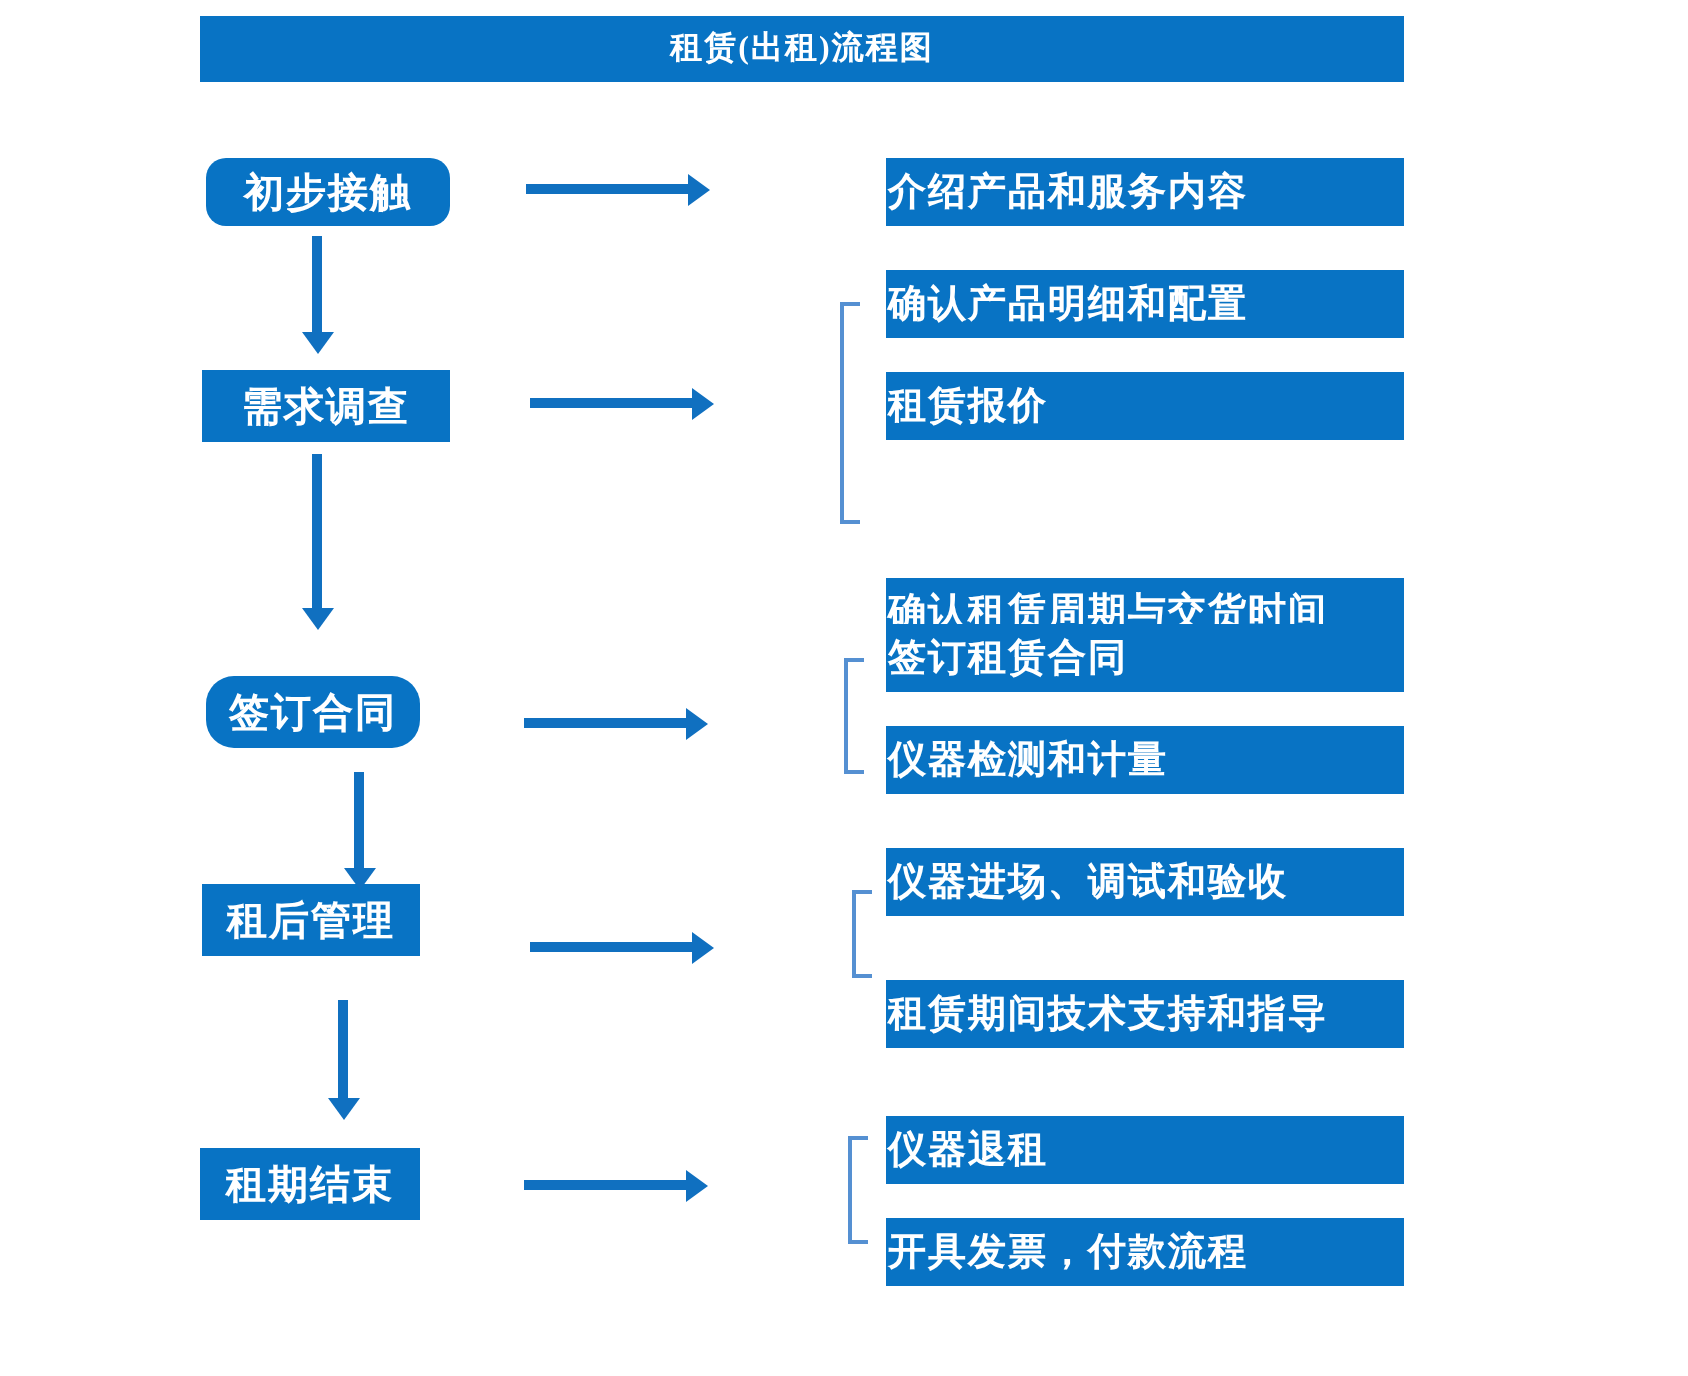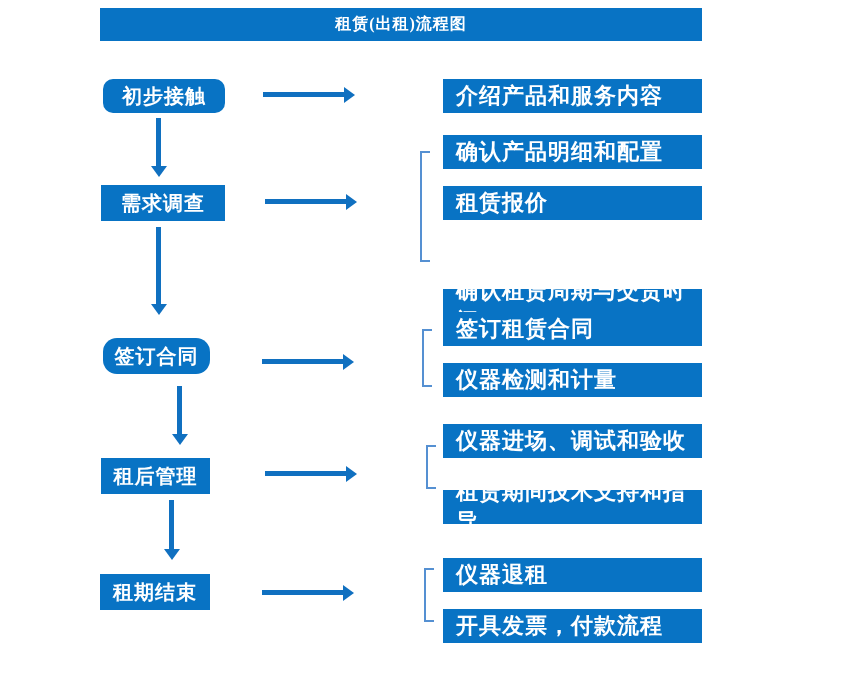--- a/index.html
+++ b/index.html
@@ -15,27 +15,27 @@
     font-weight:bold;
     display:flex;align-items:center;
     box-sizing:border-box;
     letter-spacing:1px;
   }
   .title-bar{
     left:100px;top:8px;width:602px;height:33px;
     justify-content:center;font-size:16px;
   }
   .lbox{justify-content:center;font-size:20px;}
-  .rbox{left:443px;width:259px;height:34px;padding-left:13px;font-size:22px;}
+  .rbox{left:443px;width:259px;height:34px;padding-left:1px;font-size:19px;}
 
   
   .lb1{left:103px;top:79px;width:122px;height:34px;border-radius:10px;}
   .lb2{left:101px;top:185px;width:124px;height:36px;}
   .lb3{left:103px;top:338px;width:107px;height:36px;border-radius:14px;}
-  .lb4{left:101px;top:458px;width:109px;height:36px;}
+  .lb4{left:101px;top:442px;width:109px;height:36px;}
   .lb5{left:100px;top:574px;width:110px;height:36px;}
 
   
   .rb1{top:79px;}  .rb2{top:135px;} .rb3{top:186px;} .rb4{top:245px;margin-top:44px;}
   .rb5{top:312px;} .rb6{top:363px;} .rb7{top:424px;} .rb8{top:490px;}
   .rb9{top:558px;} .rb10{top:609px;}
 
   
   .harrow{
     position:absolute;height:5px;width:81px;

